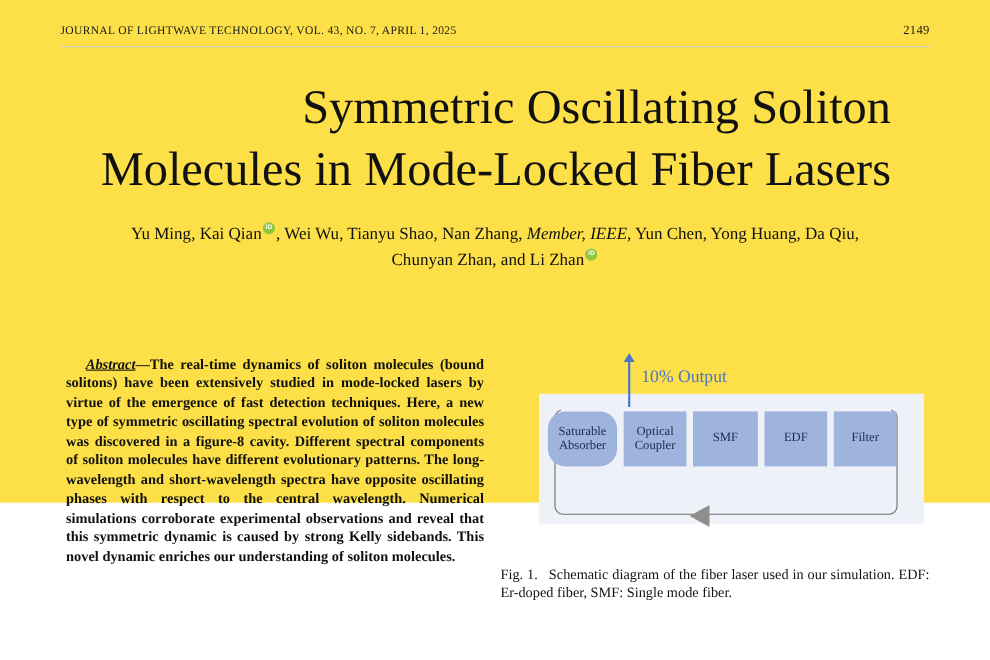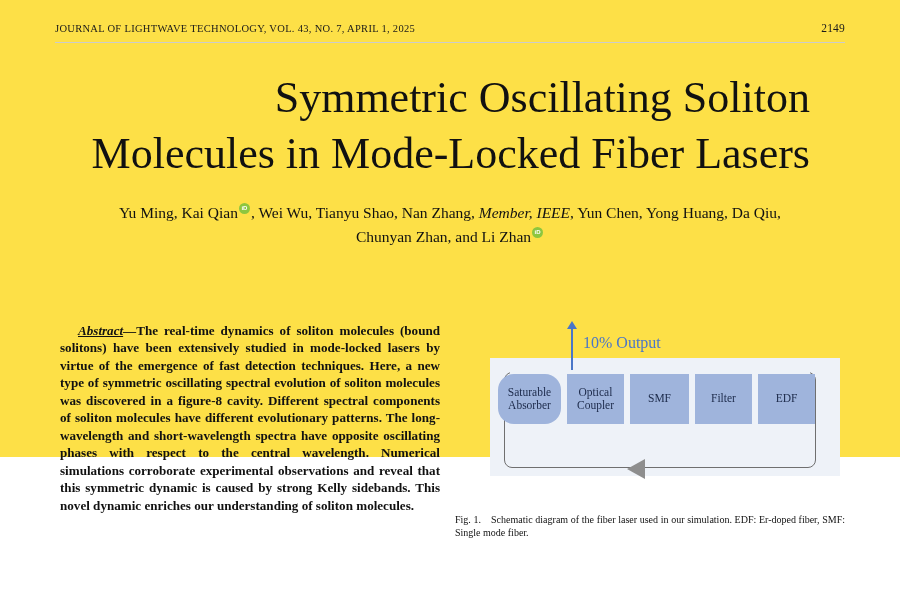--- a/index.html
+++ b/index.html
@@ -226,21 +226,21 @@
     width: 0; height: 0;
     border-top: 10px solid transparent;
     border-bottom: 10px solid transparent;
     border-right: 18px solid #8e8e8e;
   }
   .fig-caption {
     position: absolute;
     left: 0;
     top: 192px;
     width: 390px;
-    font-size: 10px;
+    font-size: 13px;
     line-height: 1.28;
     color: #111;
     text-align: justify;
   }
   .fig-caption .lbl {
     margin-right: 10px;
   }
 </style>
 </head>
 <body>
@@ -267,22 +267,22 @@
   <div class="col-right">
     <div class="figure">
       <div class="fig-box"></div>
       <div class="loop"></div>
       <div class="loop-mask"></div>
 
       <div class="blocks">
         <div class="block b-sa">Saturable Absorber</div>
         <div class="block b-oc">Optical Coupler</div>
         <div class="block b-smf">SMF</div>
+        <div class="block b-edf">EDF</div>
         <div class="block b-filter">Filter</div>
-        <div class="block b-edf">EDF</div>
       </div>
 
       <div class="out-arrow"></div>
       <div class="out-label">10% Output</div>
       <div class="loop-arrow"></div>
 
       <div class="fig-caption">
         <span class="lbl">Fig. 1.</span><span>Schematic diagram of the fiber laser used in our simulation. EDF: Er-doped fiber, SMF: Single mode fiber.</span>
       </div>
     </div>

